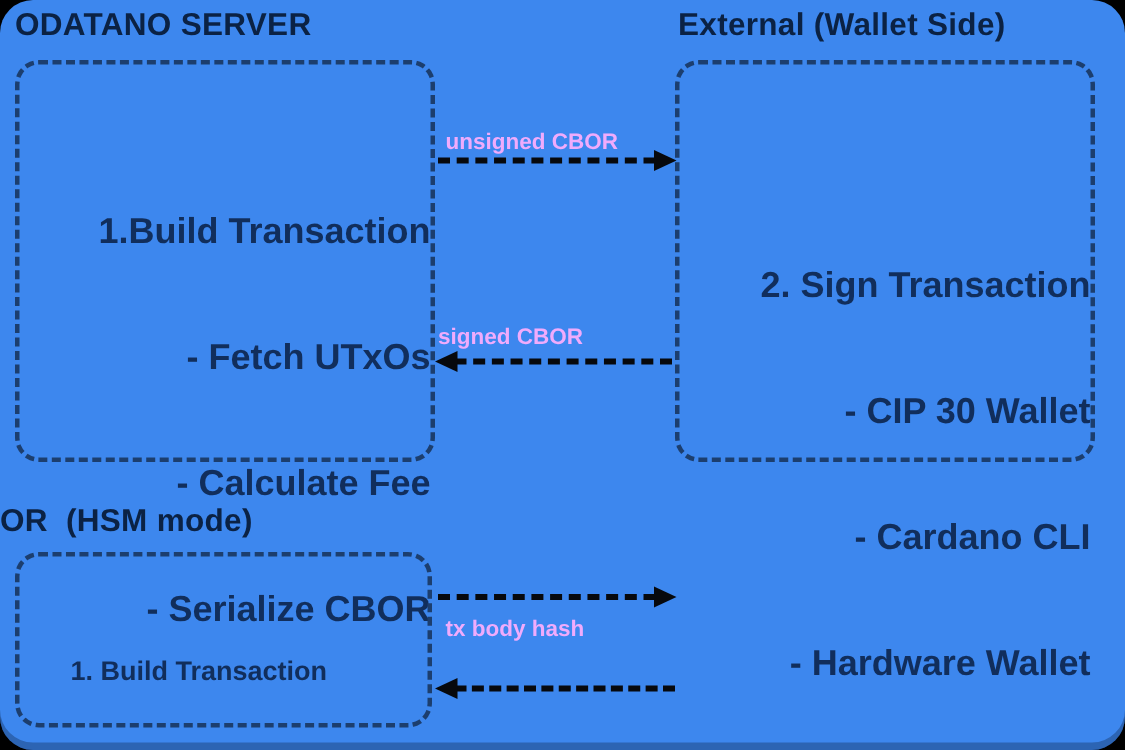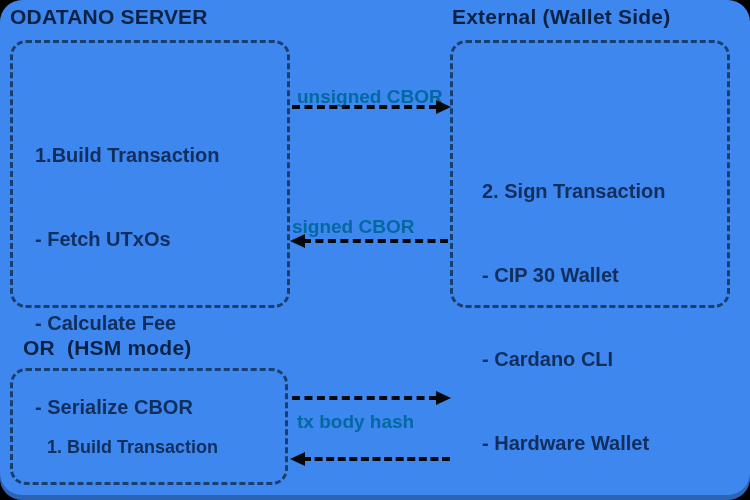--- a/index.html
+++ b/index.html
@@ -12,28 +12,28 @@
     box-shadow:inset 0 -5px 0 rgba(13,34,68,0.35);
   }
   .heading{
     position:absolute;font-weight:bold;font-size:21px;color:#0b2244;
     white-space:pre;letter-spacing:0.2px;
   }
   .dashedbox{
     position:absolute;border:3px dashed #1c3e6e;border-radius:16px;
     box-sizing:border-box;color:#112e5c;font-weight:bold;
   }
-  .bigtext{font-size:20px;line-height:28px;white-space:pre;}
+  .bigtext{font-size:24px;line-height:28px;white-space:pre;text-align:right;}
   .smalltext{font-size:18px;line-height:26px;white-space:pre;}
   .box-server{left:10px;top:40px;width:280px;height:268px;padding:42px 0 0 22px;}
   .box-external{left:450px;top:40px;width:280px;height:268px;padding:78px 0 0 29px;}
   .box-hsmmode{left:10px;top:368px;width:278px;height:117px;padding:11px 0 0 34px;}
   .box-hsmhw{left:452px;top:368px;width:278px;height:115px;padding:26px 0 0 27px;}
   .arrow-label{
-    position:absolute;font-size:19px;font-weight:bold;color:#0369a1;white-space:pre;
+    position:absolute;font-size:15px;font-weight:bold;color:#f0abfc;white-space:pre;
   }
   .arrow-label.right-align{text-align:left;}
   .arrow-line{
     position:absolute;height:0;border-top:4px dashed #07090d;
   }
   .arrow-head{
     position:absolute;width:0;height:0;border-top:7px solid transparent;border-bottom:7px solid transparent;
   }
   .arrow-head.point-right{border-left:15px solid #07090d;}
   .arrow-head.point-left{border-right:15px solid #07090d;}
@@ -65,21 +65,21 @@
   </div>
 
   <div class="arrow-label" style="left:297px;top:86px;">unsigned CBOR</div>
   <div class="arrow-line" style="left:292px;top:105px;width:145px;"></div>
   <div class="arrow-head point-right" style="left:436px;top:100px;"></div>
 
   <div class="arrow-label right-align" style="left:292px;top:216px;width:136px;">signed CBOR</div>
   <div class="arrow-line" style="left:303px;top:239px;width:145px;"></div>
   <div class="arrow-head point-left" style="left:290px;top:234px;"></div>
 
-  <div class="heading" style="left:23px;top:336px;text-align:center;">OR  (HSM mode)</div>
+  <div class="heading" style="left:0;top:336px;text-align:center;">OR  (HSM mode)</div>
 
   <div class="dashedbox box-hsmmode smalltext">
     <div>1. Build Transaction</div>
     
     
     
   </div>
 
   <div class="arrow-label" style="left:297px;top:377px;margin-top:34px;">tx body hash</div>
   <div class="arrow-line" style="left:292px;top:396px;width:145px;"></div>

